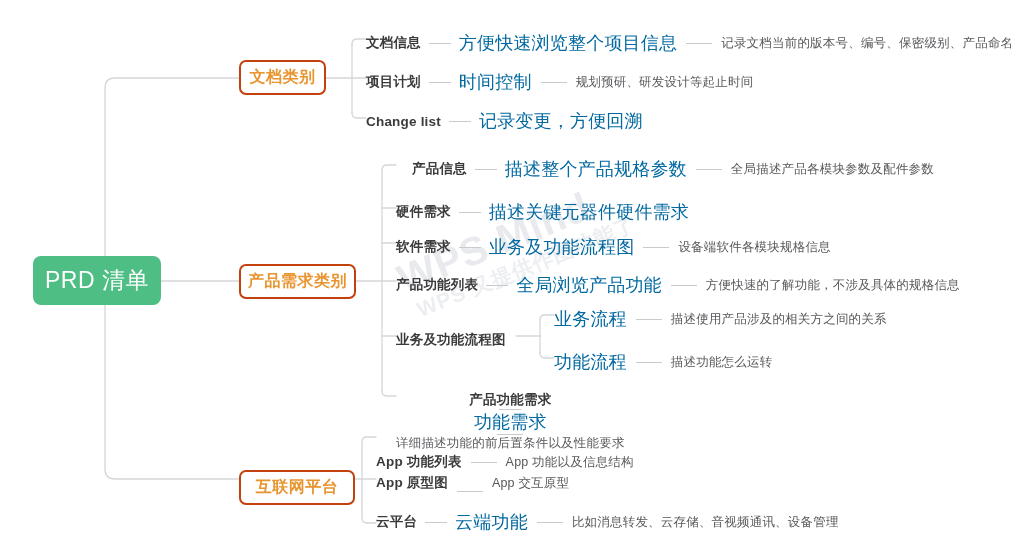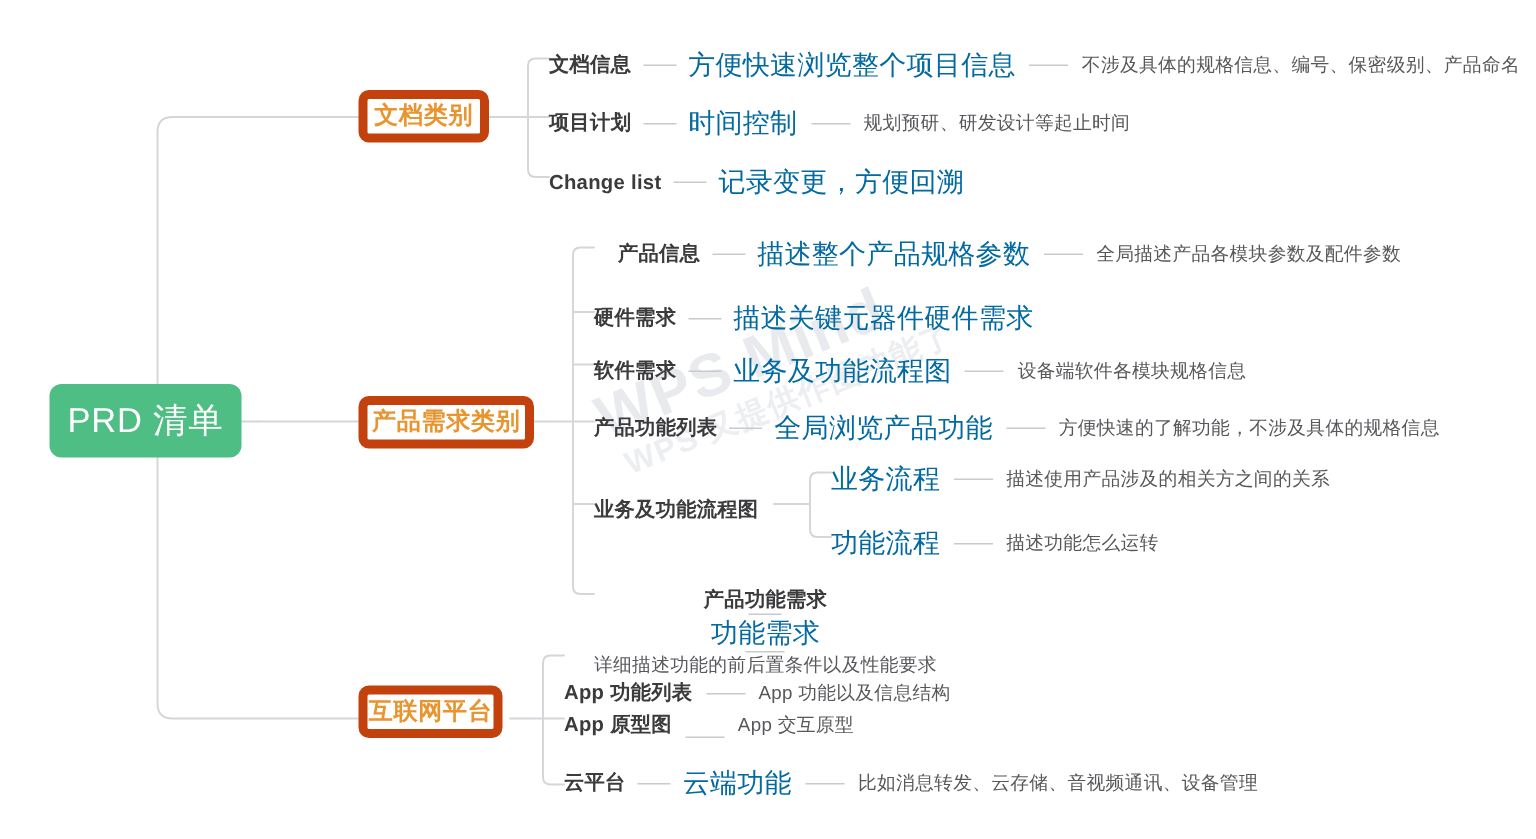--- a/index.html
+++ b/index.html
@@ -49,33 +49,33 @@
     border-radius:8px;
     display:flex;align-items:center;justify-content:center;
     color:#ffffff;
     font-size:23px;
     letter-spacing:.5px;
     box-sizing:border-box;
   }
 
   .cat{
     background:#ffffff;
-    border:6px solid #c2410c;
+    border:2px solid #c2410c;
     border-radius:7px;
     display:flex;align-items:center;justify-content:center;
     color:#e8952f;
     font-weight:bold;
     font-size:16px;
     letter-spacing:.5px;
     box-sizing:border-box;
     height:35px;
   }
   .cat-doc{left:239px;top:60px;width:87px;}
   .cat-prod{left:239px;top:264px;width:117px;}
-  .cat-net{left:239px;top:457px;width:96px;}
+  .cat-net{left:239px;top:470px;width:116px;}
 
   
   .row{
     position:absolute;
     z-index:4;
     display:flex;
     align-items:center;
     white-space:nowrap;
     height:18px;
     margin-top:-9px;
@@ -164,21 +164,21 @@
   </div>
   <div class="node cat cat-net">
     <span>互联网平台</span>
   </div>
 
   <div class="row" style="left:366px;top:43px;">
     <span class="l2">文档信息</span>
     <span class="dash d-sm"></span>
     <span class="l3">方便快速浏览整个项目信息</span>
     <span class="dash d-md"></span>
-    <span class="l4">不涉及具体的规格信息、编号、保密级别、产品命名</span>
+    <span class="l4">记录文档当前的版本号、编号、保密级别、产品命名</span>
   </div>
 
   <div class="row" style="left:366px;top:82px;">
     <span class="l2">项目计划</span>
     <span class="dash d-sm"></span>
     <span class="l3">时间控制</span>
     <span class="dash d-md"></span>
     <span class="l4">规划预研、研发设计等起止时间</span>
   </div>
 

